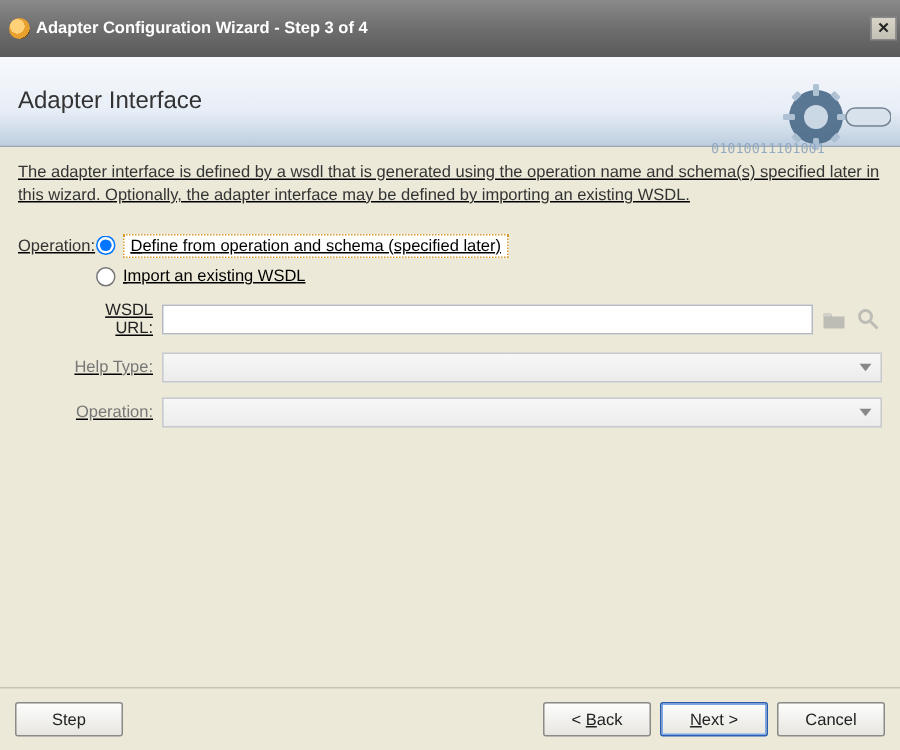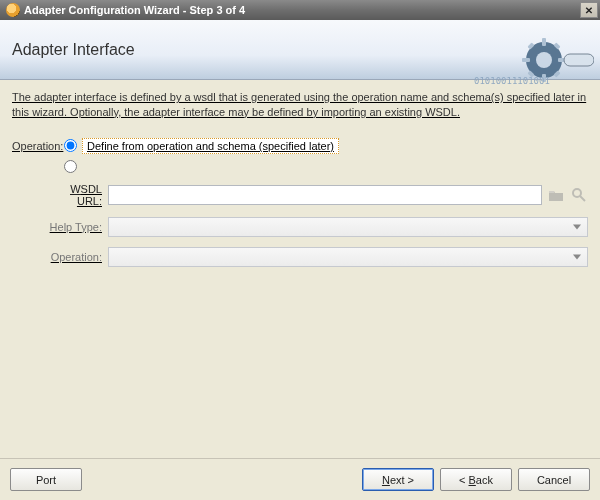--- a/index.html
+++ b/index.html
@@ -6,21 +6,21 @@
   body {
     margin: 0;
     font-family: Tahoma, Arial, sans-serif;
     font-size: 11px;
     background: #ece9d8;
     width: 600px;
     height: 500px;
     overflow: hidden;
   }
   .titlebar {
-    height: 20px;
+    height: 38px;
     background: linear-gradient(to bottom, #8a8a8a 0%, #6e6e6e 50%, #5a5a5a 100%);
     color: #fff;
     display: flex;
     align-items: center;
     padding: 0 2px 0 6px;
     font-size: 11px;
     font-weight: bold;
   }
   .titlebar .appicon {
     width: 14px; height: 14px; margin-right: 4px;
@@ -196,20 +196,21 @@
   <div class="desc">The adapter interface is defined by a wsdl that is generated using the operation name and schema(s) specified later in this wizard.  Optionally, the adapter interface may be defined by importing an existing WSDL.</div>
 
   <div class="ifrow radio-row first">
     <span class="iflabel">Operation:</span>
     <input type="radio" name="iface" checked="" style="">
     <span class="highlight underline-first">Define from operation and schema (specified later)</span>
   </div>
 
   <div class="radio-row">
     <input type="radio" name="iface" style="">
+    <span class="underline-first">Import an existing WSDL</span>
   </div>
 
   <div class="form-indent">
 
     <div class="frow">
       <div class="flabel enabled"><span class="ul">W</span><span>SDL URL:</span></div>
       <input class="tinput" type="text" value="" style="">
       <div class="iconbtn">
         <svg width="16" height="14" viewBox="0 0 16 14">
             <path d="M1 3h5l1 2h8v8H1z" fill="#9a9a9a"></path>
@@ -235,18 +236,18 @@
       <div class="flabel">Operation:</div>
       <div class="combo">
           <span></span>
         </div>
     </div>
 
   </div>
 </div>
 
 <div class="footer">
-  <button class="btn help-btn"><span>Port</span></button>
+  <button class="btn help-btn"><span>Step</span></button>
   <div class="spacer"></div>
+  <button class="btn"><span>&lt; <span class="ul">B</span>ack</span></button>
   <button class="btn default"><span><span class="ul">N</span>ext &gt;</span></button>
-  <button class="btn"><span>&lt; <span class="ul">B</span>ack</span></button>
   <button class="btn"><span>Cancel</span></button>
 </div>
 
 </body></html>

